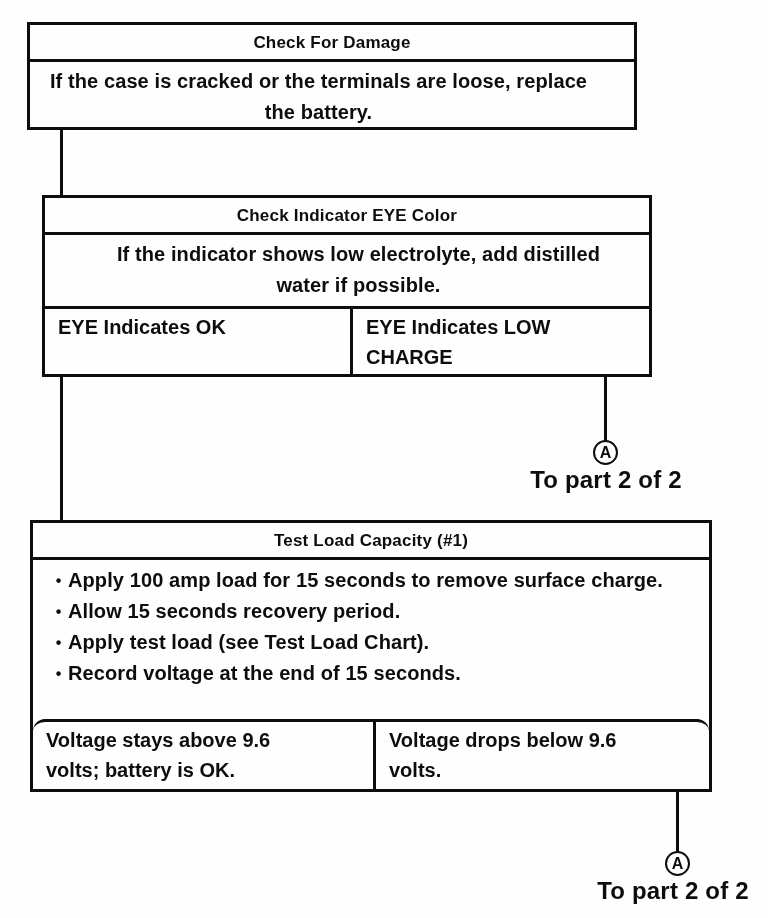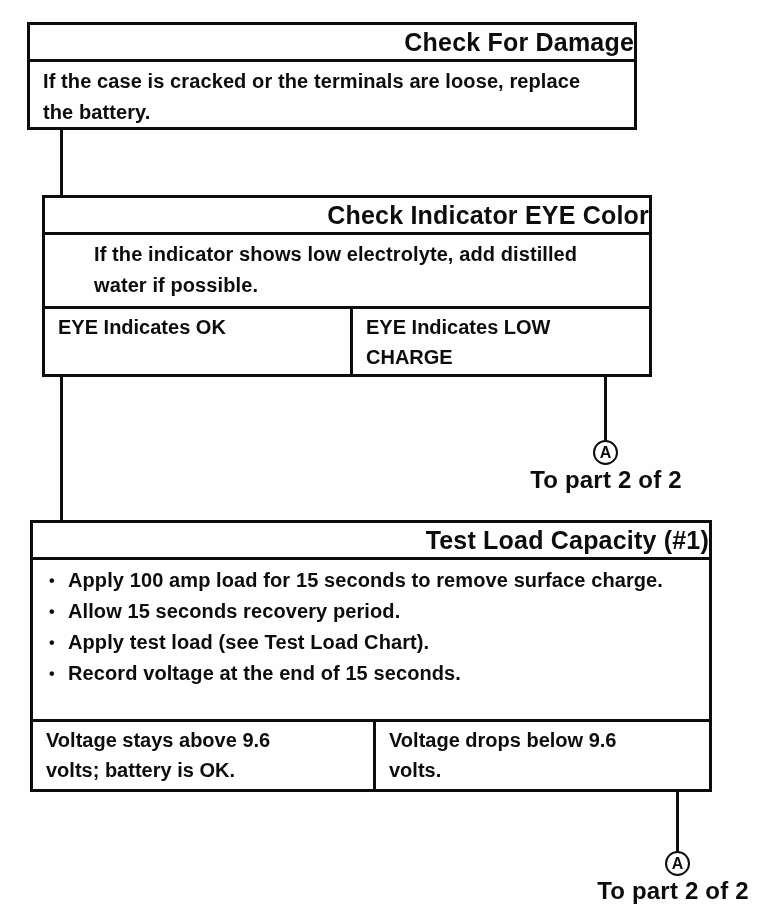--- a/index.html
+++ b/index.html
@@ -14,31 +14,32 @@
     font-weight: 700;
     overflow: hidden;
   }
   .node {
     position: absolute;
     border: 3px solid #0d0d0d;
     background: #fefefe;
   }
   .node-title {
     border-bottom: 3px solid #0d0d0d;
-    text-align: right;
-    font-size: 25px;
+    text-align: center;
+    font-size: 17px;
     height: 37px;
     line-height: 35px;
     letter-spacing: 0.2px;
   }
   .node-body {
     font-size: 20px;
     line-height: 31px;
     padding: 4px 18px 0 13px;
     letter-spacing: 0.1px;
+    text-align: center;
   }
   .outcome-row {
     position: absolute;
     left: 0; right: 0; bottom: 0;
     border-top: 3px solid #0d0d0d;
     display: flex;
     align-items: stretch;
   }
   .outcome-cell {
     font-size: 20px;
@@ -54,21 +55,21 @@
   #node-eye .node-body { height: 71px; padding-right: 26px; margin-left: 36px; }
   #node-eye .outcome-row { height: 68px; }
   #node-eye .outcome-cell.left { width: 305px; }
   #node-eye .outcome-cell.right { padding-right: 40px; }
   
   #node-load { left: 30px; top: 520px; width: 682px; height: 272px; }
   #node-load .node-body { padding: 5px 14px 0 16px; }
   .bullet-line { display: flex; font-size: 20px; line-height: 31px; }
   .bullet-glyph { width: 19px; flex: 0 0 19px; font-size: 16px; }
   .bullet-text { max-width: 600px; }
-  #node-load .outcome-row { height: 70px; }
+  #node-load .outcome-row { height: 70px; border-radius: 12px; }
   #node-load .outcome-cell.left { width: 340px; padding-right: 46px; }
   #node-load .outcome-cell.right { padding-right: 44px; }
   
   .vline { position: absolute; width: 3px; background: #0d0d0d; }
   #line-1 { left: 60px; top: 130px; height: 65px; }
   #line-2 { left: 60px; top: 377px; height: 143px; }
   #line-a1 { left: 604px; top: 377px; height: 64px; }
   #line-a2 { left: 676px; top: 792px; height: 60px; }
   .offpage-circle {
     position: absolute;

